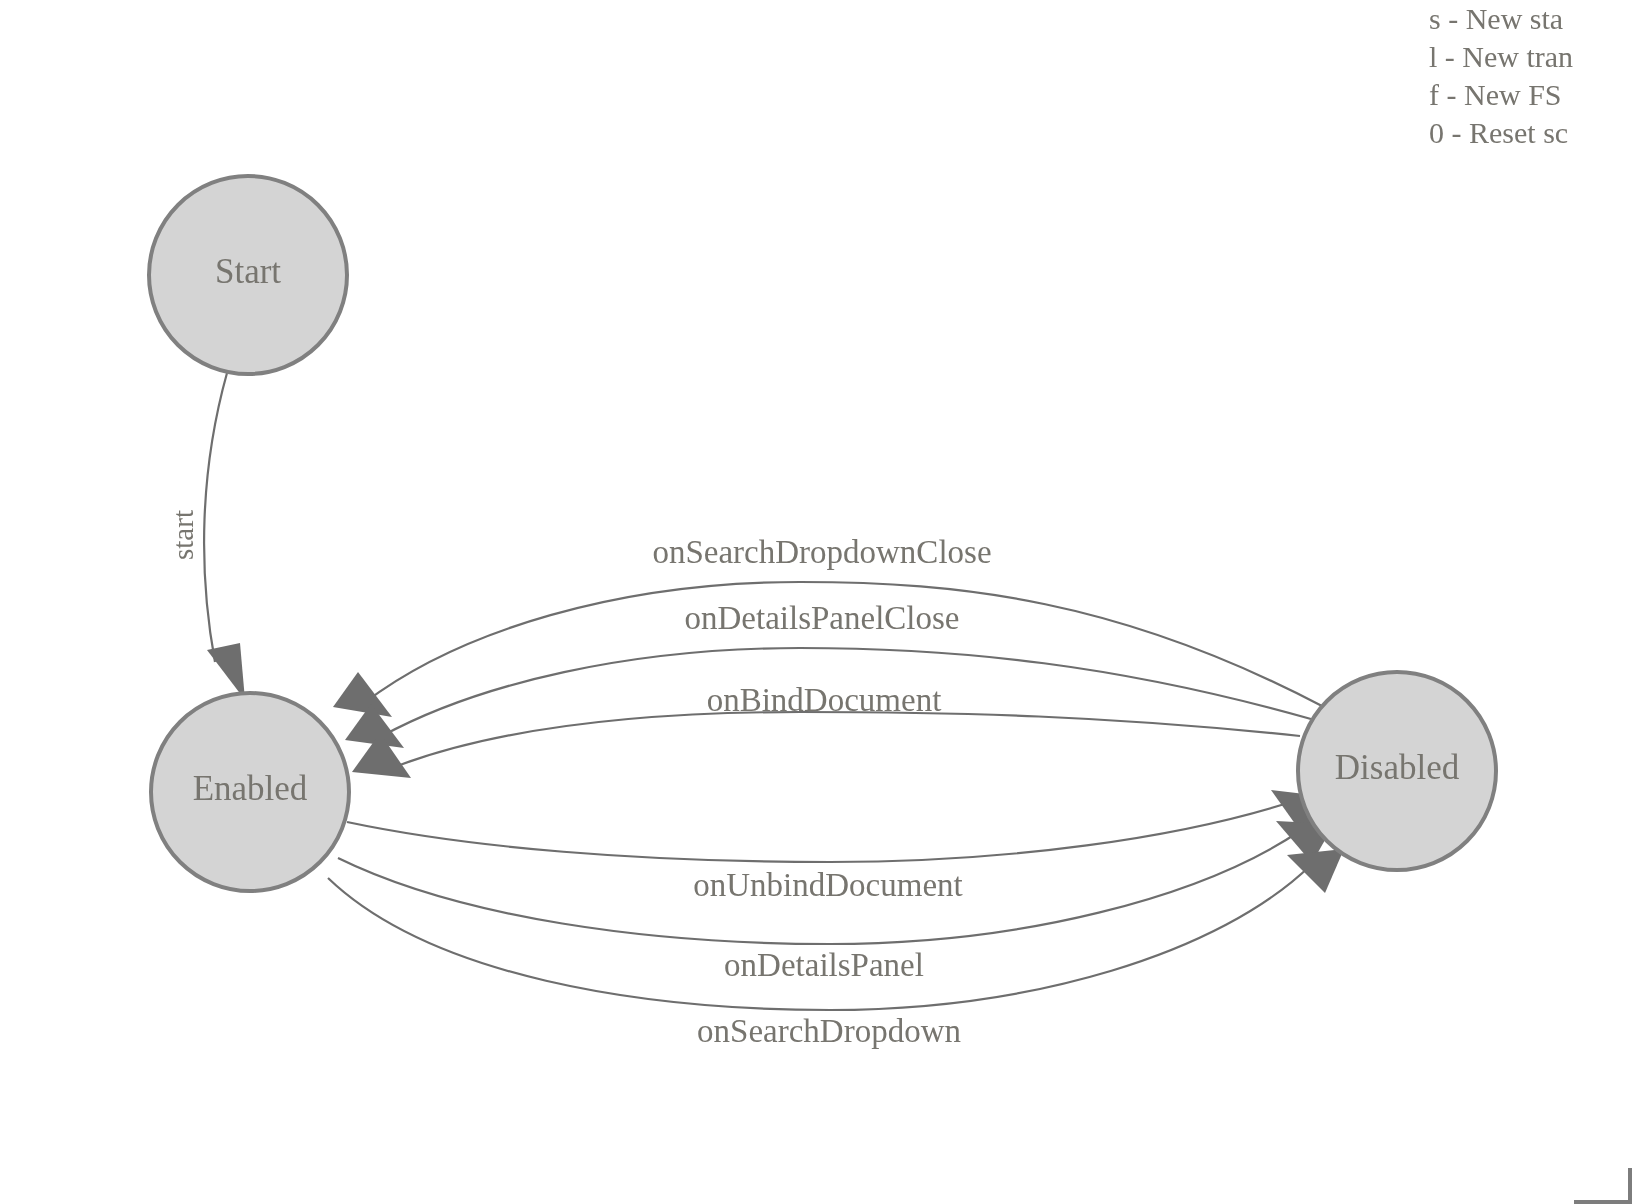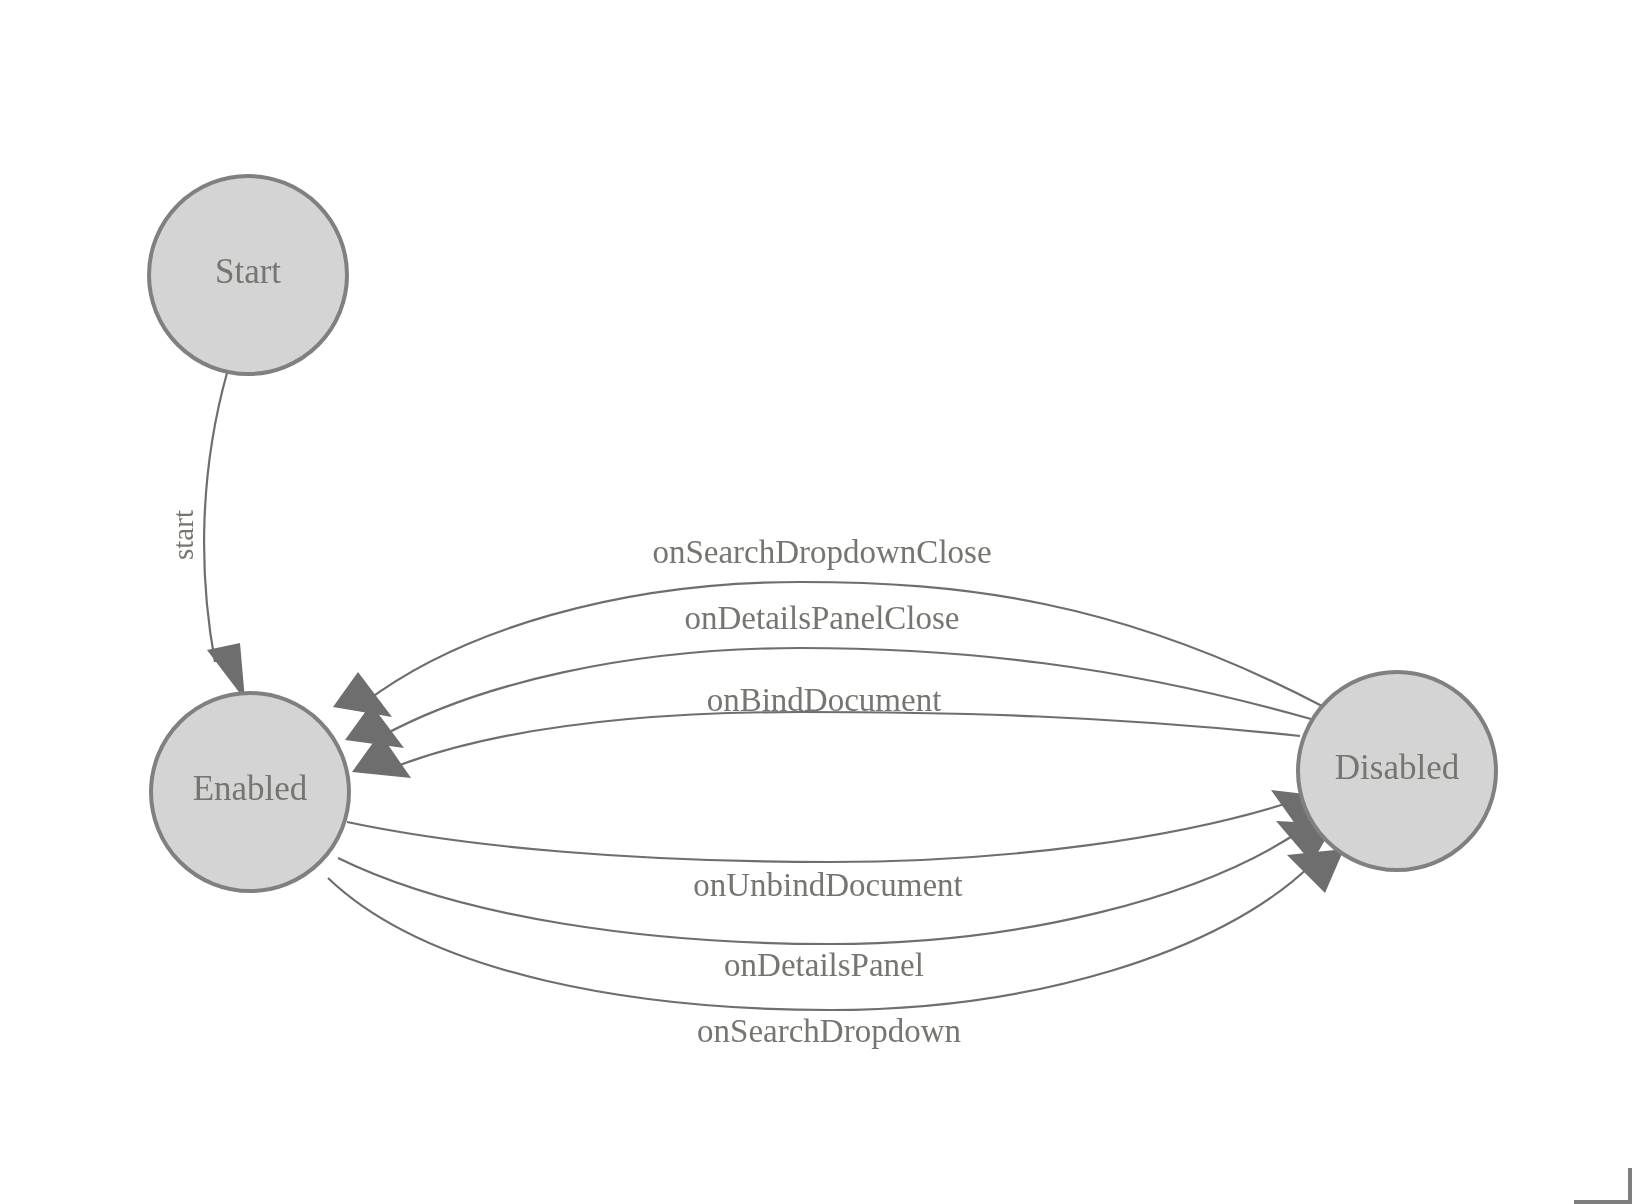--- a/index.html
+++ b/index.html
@@ -175,19 +175,25 @@
     <text class="edge-label" x="824" y="711">onBindDocument</text>
 
     <text class="edge-label" x="828" y="896">onUnbindDocument</text>
 
     <text class="edge-label" x="824" y="976">onDetailsPanel</text>
 
     <text class="edge-label" x="829" y="1042">onSearchDropdown</text>
 
   </svg>
 
+  <div id="help-legend">
+    <div class="help-line">s - New sta</div>
+    <div class="help-line">l - New tran</div>
+    <div class="help-line">f - New FS</div>
+    <div class="help-line">0 - Reset sc</div>
+  </div>
 
   <div id="corner-bracket">
     <div class="bracket-v"></div>
     <div class="bracket-h"></div>
   </div>
 
 </div>
 
 </body></html>

